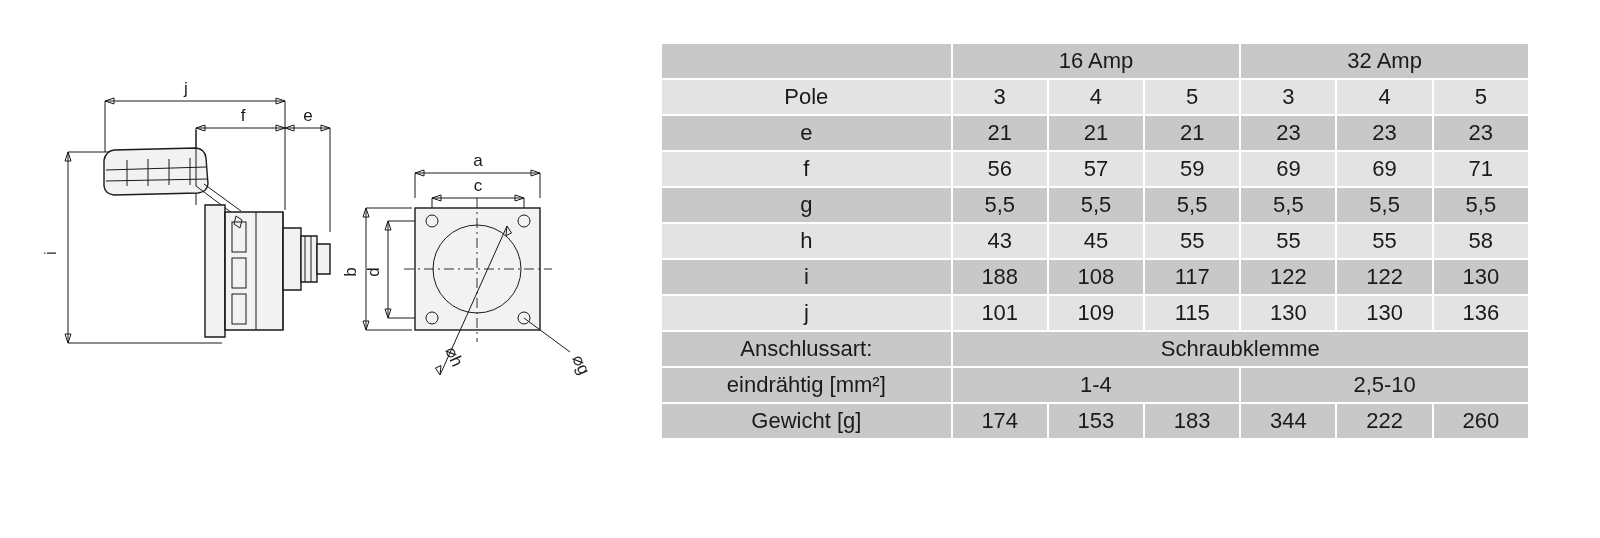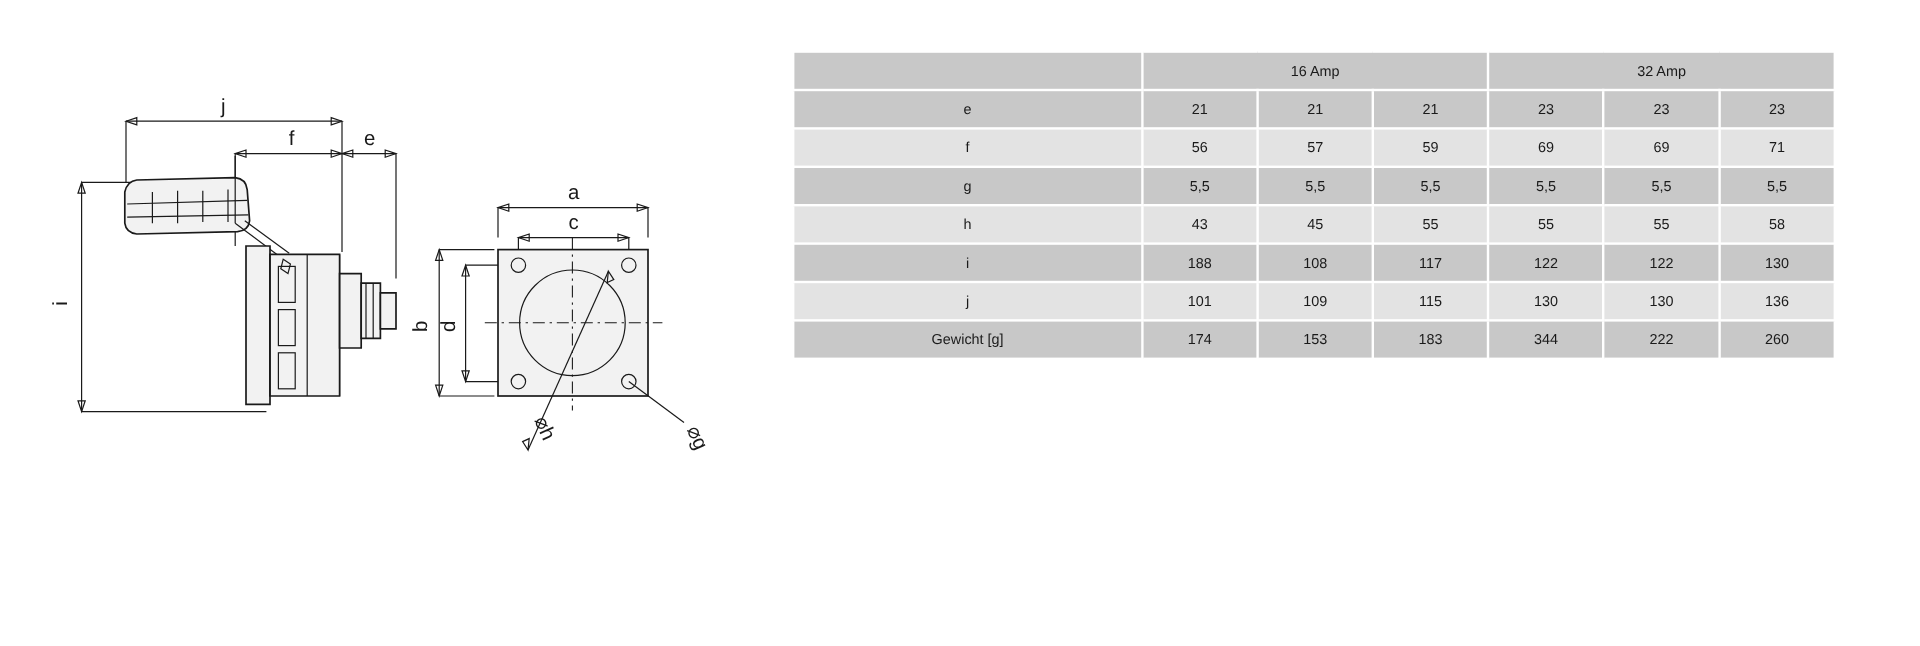--- a/index.html
+++ b/index.html
@@ -32,21 +32,21 @@
   .table-wrap {
     position: absolute;
     left: 660px;
     top: 42px;
     width: 870px;
   }
   table.spec {
     border-collapse: collapse;
     width: 870px;
     table-layout: fixed;
-    font-size: 12px;
+    font-size: 22px;
     color: #1a1a1a;
   }
   table.spec td, table.spec th {
     border: 2px solid #ffffff;
     padding: 4px 8px;
     font-weight: normal;
     text-align: center;
     height: 22px;
     white-space: nowrap;
   }
@@ -245,20 +245,29 @@
       </colgroup>
       <thead>
         <tr>
           <th class="label bg-dark"></th>
           <th class="bg-dark" colspan="3">16 Amp</th>
           <th class="bg-dark" colspan="3">32 Amp</th>
         </tr>
       </thead>
       <tbody>
         <tr>
+          <td class="label bg-light">Pole</td>
+          <td class="bg-light">3</td>
+          <td class="bg-light">4</td>
+          <td class="bg-light">5</td>
+          <td class="bg-light">3</td>
+          <td class="bg-light">4</td>
+          <td class="bg-light">5</td>
+        </tr>
+        <tr>
           <td class="label bg-dark">e</td>
           <td class="bg-dark">21</td>
           <td class="bg-dark">21</td>
           <td class="bg-dark">21</td>
           <td class="bg-dark">23</td>
           <td class="bg-dark">23</td>
           <td class="bg-dark">23</td>
         </tr>
         <tr>
           <td class="label bg-light">f</td>
@@ -299,20 +308,29 @@
         <tr>
           <td class="label bg-light">j</td>
           <td class="bg-light">101</td>
           <td class="bg-light">109</td>
           <td class="bg-light">115</td>
           <td class="bg-light">130</td>
           <td class="bg-light">130</td>
           <td class="bg-light">136</td>
         </tr>
 
+        <tr>
+          <td class="label bg-dark">Anschlussart:</td>
+          <td class="bg-dark" colspan="6">Schraubklemme</td>
+        </tr>
+        <tr>
+          <td class="label-indent bg-dark">eindrähtig [mm²]</td>
+          <td class="bg-dark" colspan="3">1-4</td>
+          <td class="bg-dark" colspan="3">2,5-10</td>
+        </tr>
 
         <tr>
           <td class="label bg-dark">Gewicht [g]</td>
           <td class="bg-dark">174</td>
           <td class="bg-dark">153</td>
           <td class="bg-dark">183</td>
           <td class="bg-dark">344</td>
           <td class="bg-dark">222</td>
           <td class="bg-dark">260</td>
         </tr>

